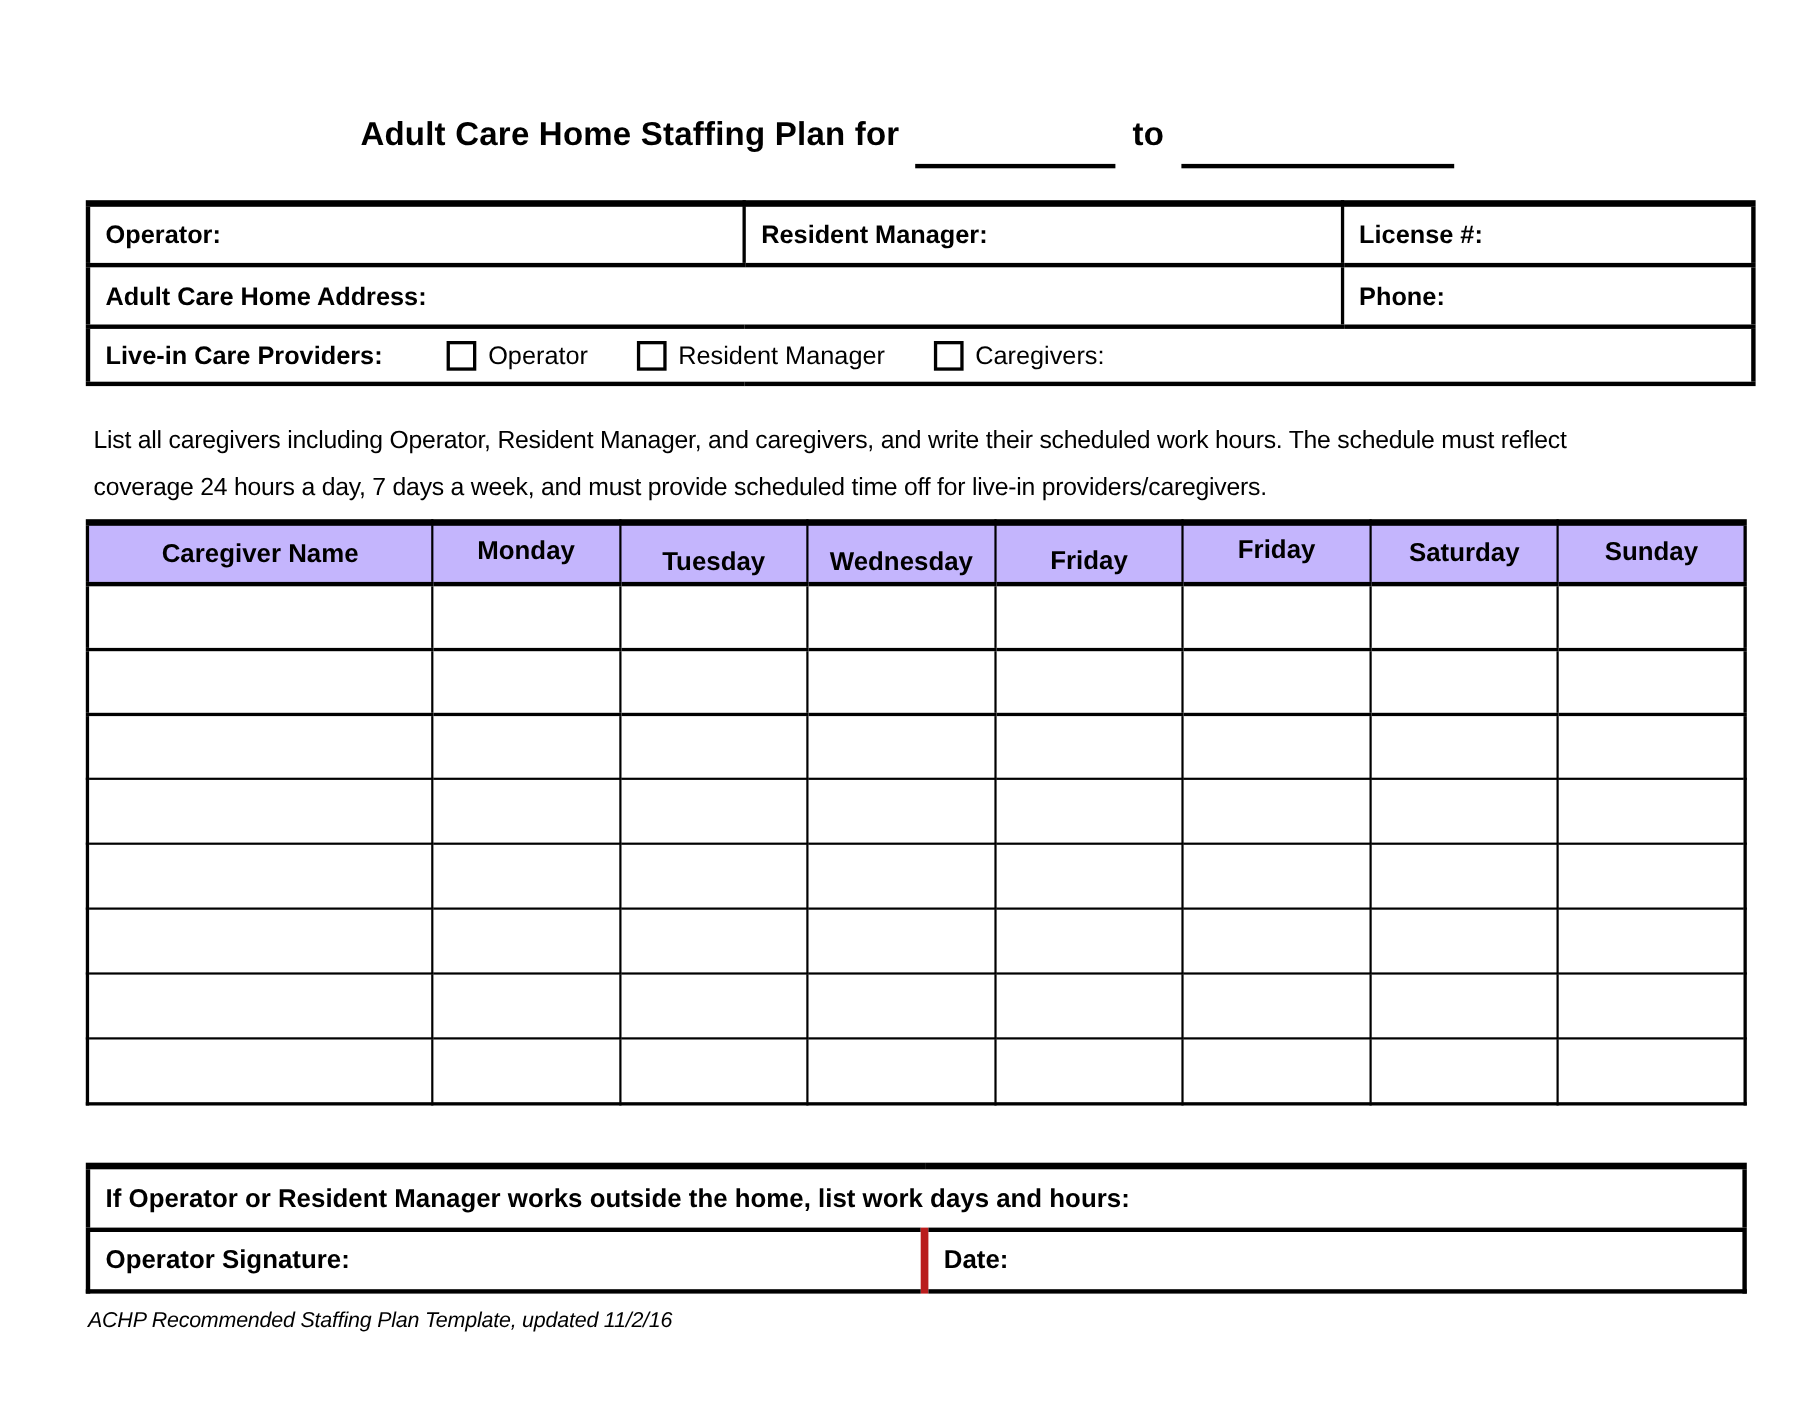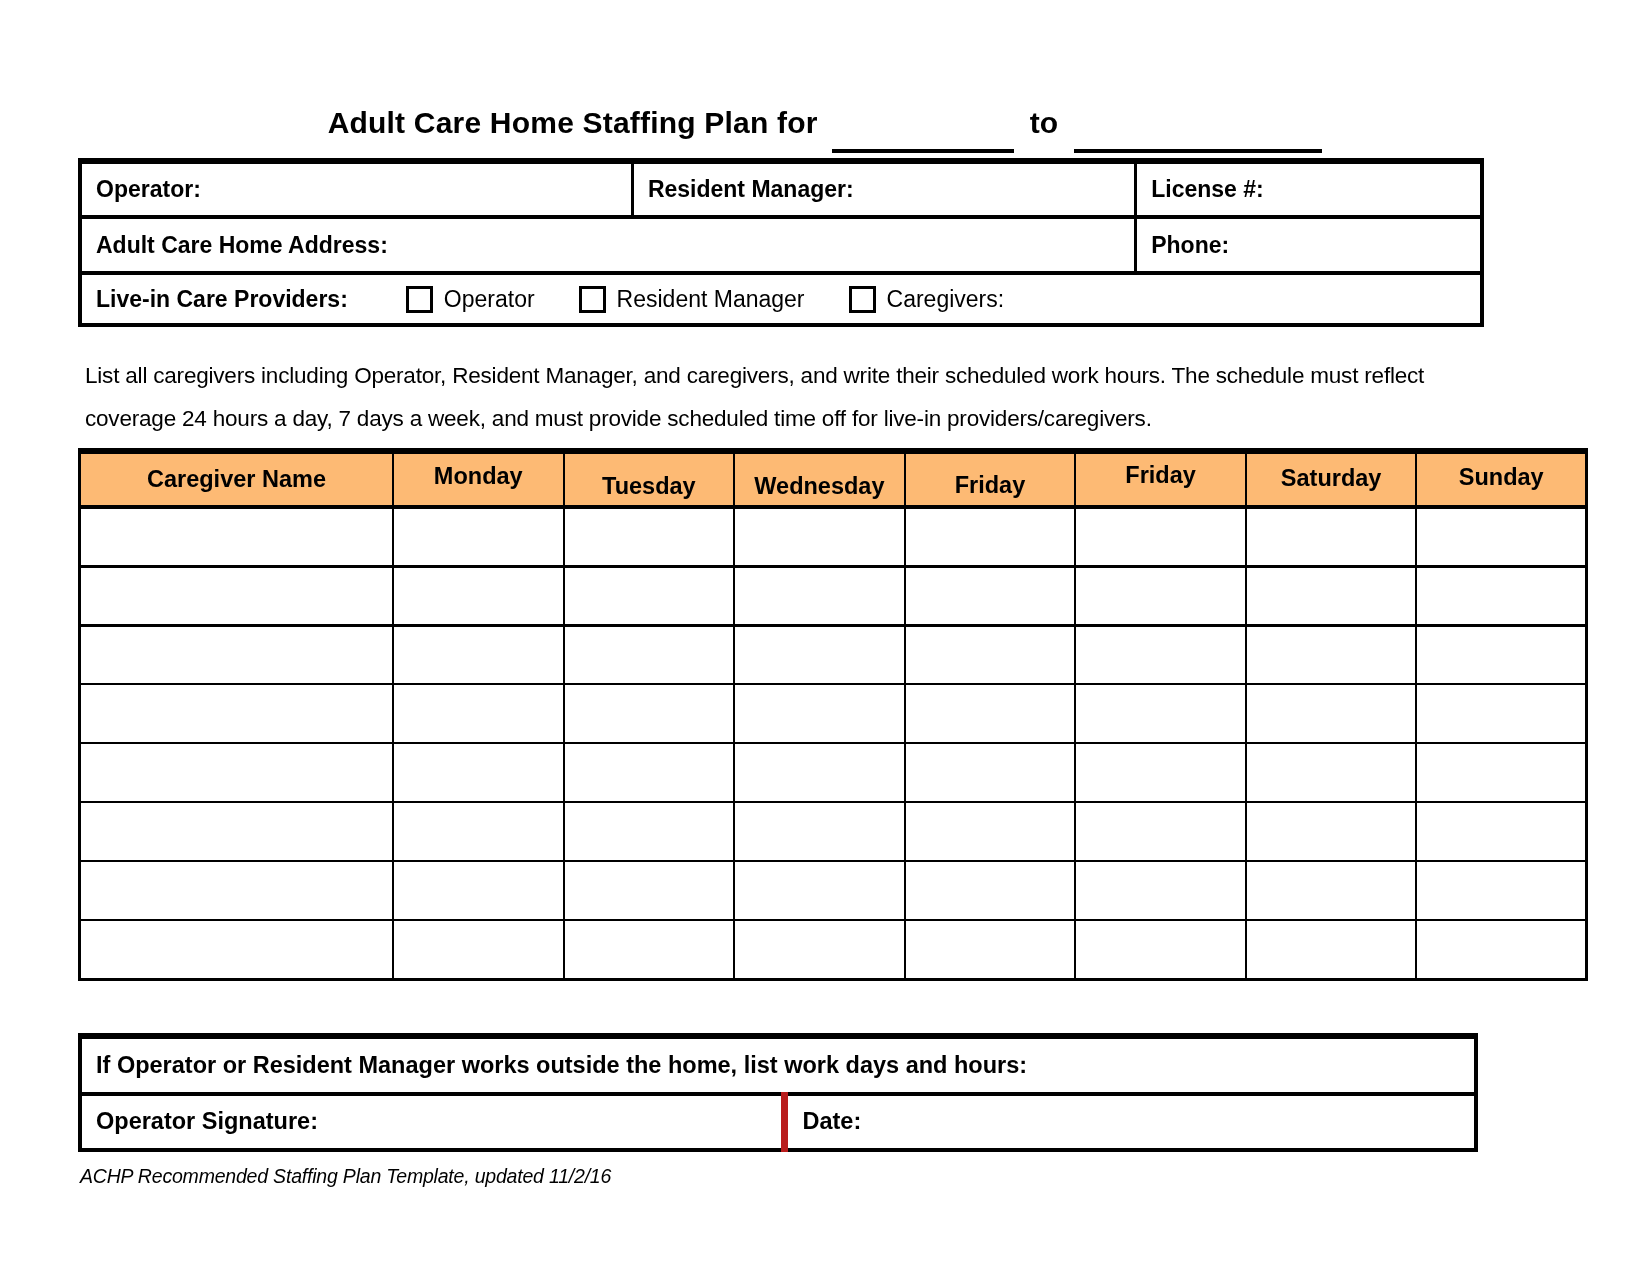--- a/index.html
+++ b/index.html
@@ -20,21 +20,21 @@
   .blank {
     display: inline-block; border-bottom: 4px solid #000;
     height: 42px; transform: translateY(9px);
   }
   .blank.from { width: 182px; margin: 0 16px 0 14px; }
   .blank.to   { width: 248px; margin-left: 16px; }
 
   
   table { border-collapse: collapse; table-layout: fixed; }
   .info-table {
-    width: 1406px; margin: 14px 0 0 78px;
+    width: 1518px; margin: 38px 0 0 78px;
     border: 4px solid #000; border-top-width: 6px;
   }
   .info-table td {
     border: 3px solid #000; border-bottom-width: 4px;
     font-size: 23px; font-weight: bold;
     padding-left: 14px; vertical-align: middle;
   }
   .info-table tr.r1 td { height: 56px; }
   .info-table tr.r2 td { height: 56px; }
   .info-table tr.r3 td { height: 52px; }
@@ -53,39 +53,39 @@
     font-size: 22.5px; line-height: 43px; letter-spacing: -0.2px;
   }
   .instructions .bold-part { font-weight: normal; }
 
   
   .sched {
     width: 1510px; margin: 8px 0 0 78px;
     border: 3px solid #000; border-top-width: 6px;
   }
   .sched th {
-    background: #fdba74; height: 56px;
+    background: #c4b5fd; height: 56px;
     border: 2px solid #000; border-bottom-width: 4px;
     font-size: 23.5px; font-weight: bold; text-align: center; vertical-align: middle;
   }
   .sched th span { position: relative; display: inline-block; }
   .sched th:nth-child(2) span { top: -3px; }
   .sched th:nth-child(3) span { top:  7px; }
   .sched th:nth-child(4) span { top:  7px; }
   .sched th:nth-child(5) span { top:  6px; }
   .sched th:nth-child(6) span { top: -4px; }
   .sched th:nth-child(7) span { top: -1px; }
   .sched th:nth-child(8) span { top: -2px; }
   .sched td { height: 59px; border: 2px solid #000; background: #fff; }
   .sched tbody tr:nth-child(1) td,
   .sched tbody tr:nth-child(2) td { border-bottom-width: 3px; }
 
   
   .bottom-box {
-    width: 1400px; margin: 52px 0 0 78px;
+    width: 1510px; margin: 52px 0 0 78px;
     border: 4px solid #000; border-top-width: 6px;
   }
   .bottom-box td {
     font-size: 23.5px; font-weight: bold;
     padding-left: 14px; vertical-align: middle;
   }
   .bottom-box tr.br1 td { height: 58px; border-bottom: 4px solid #000; }
   .bottom-box tr.br2 td { height: 56px; }
   .bottom-box tr.br2 td.date-cell { border-left: 7px solid #b91c1c; }
 

